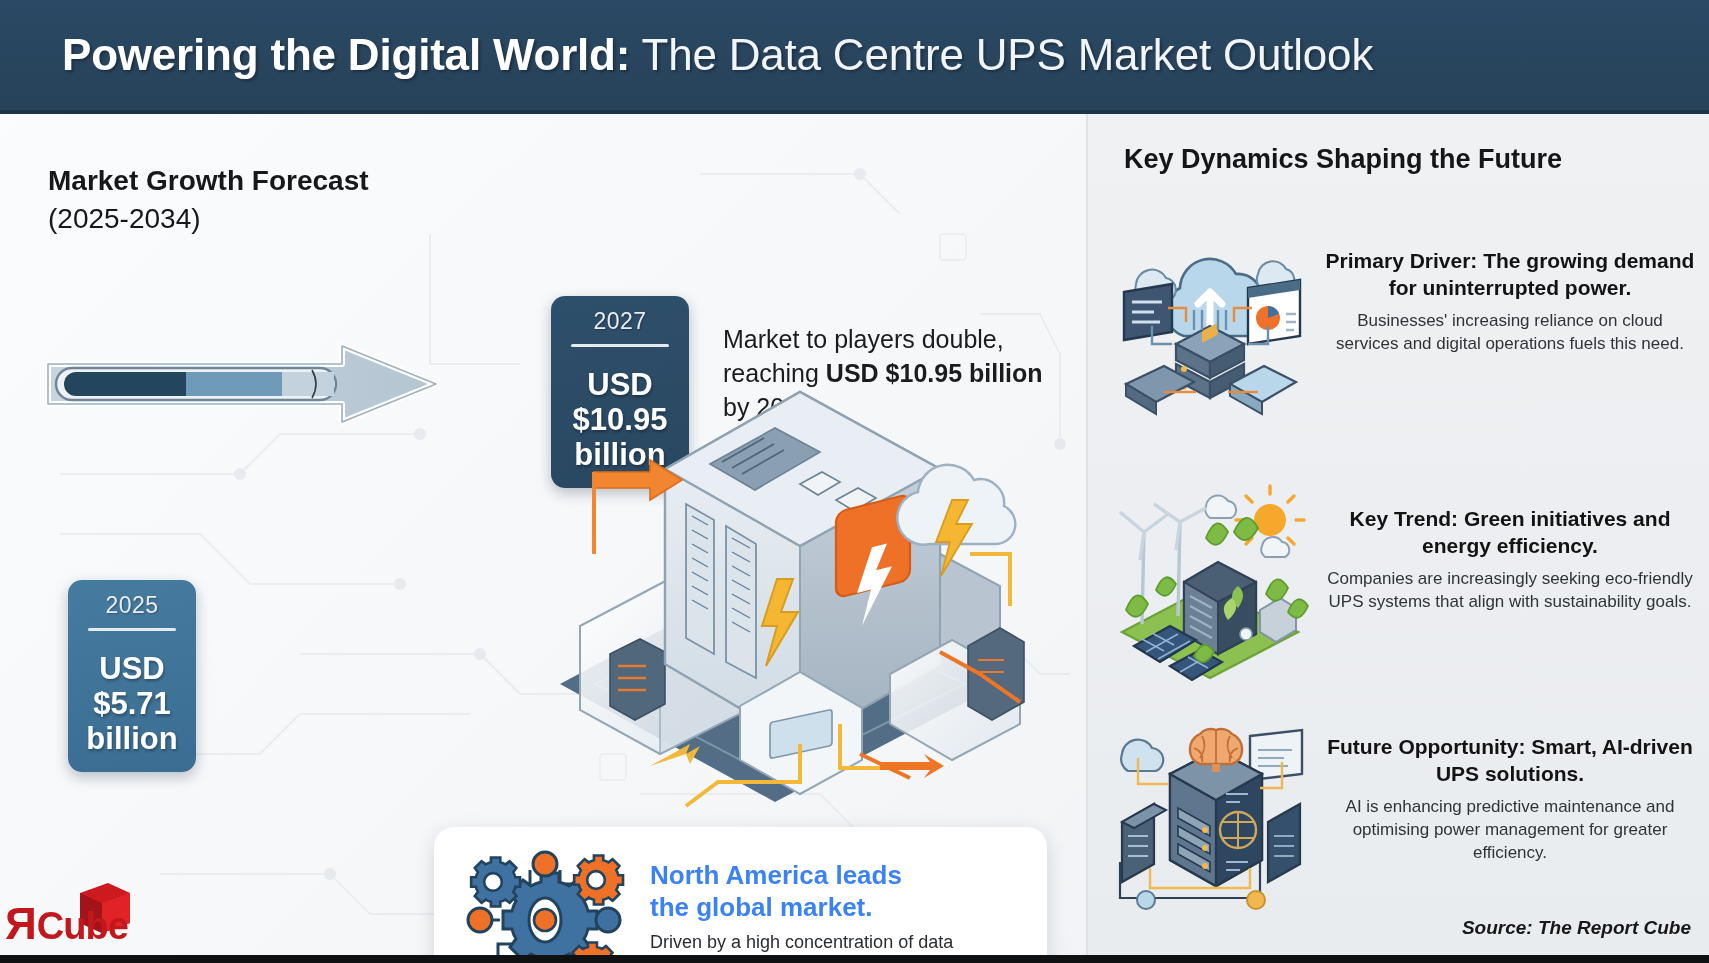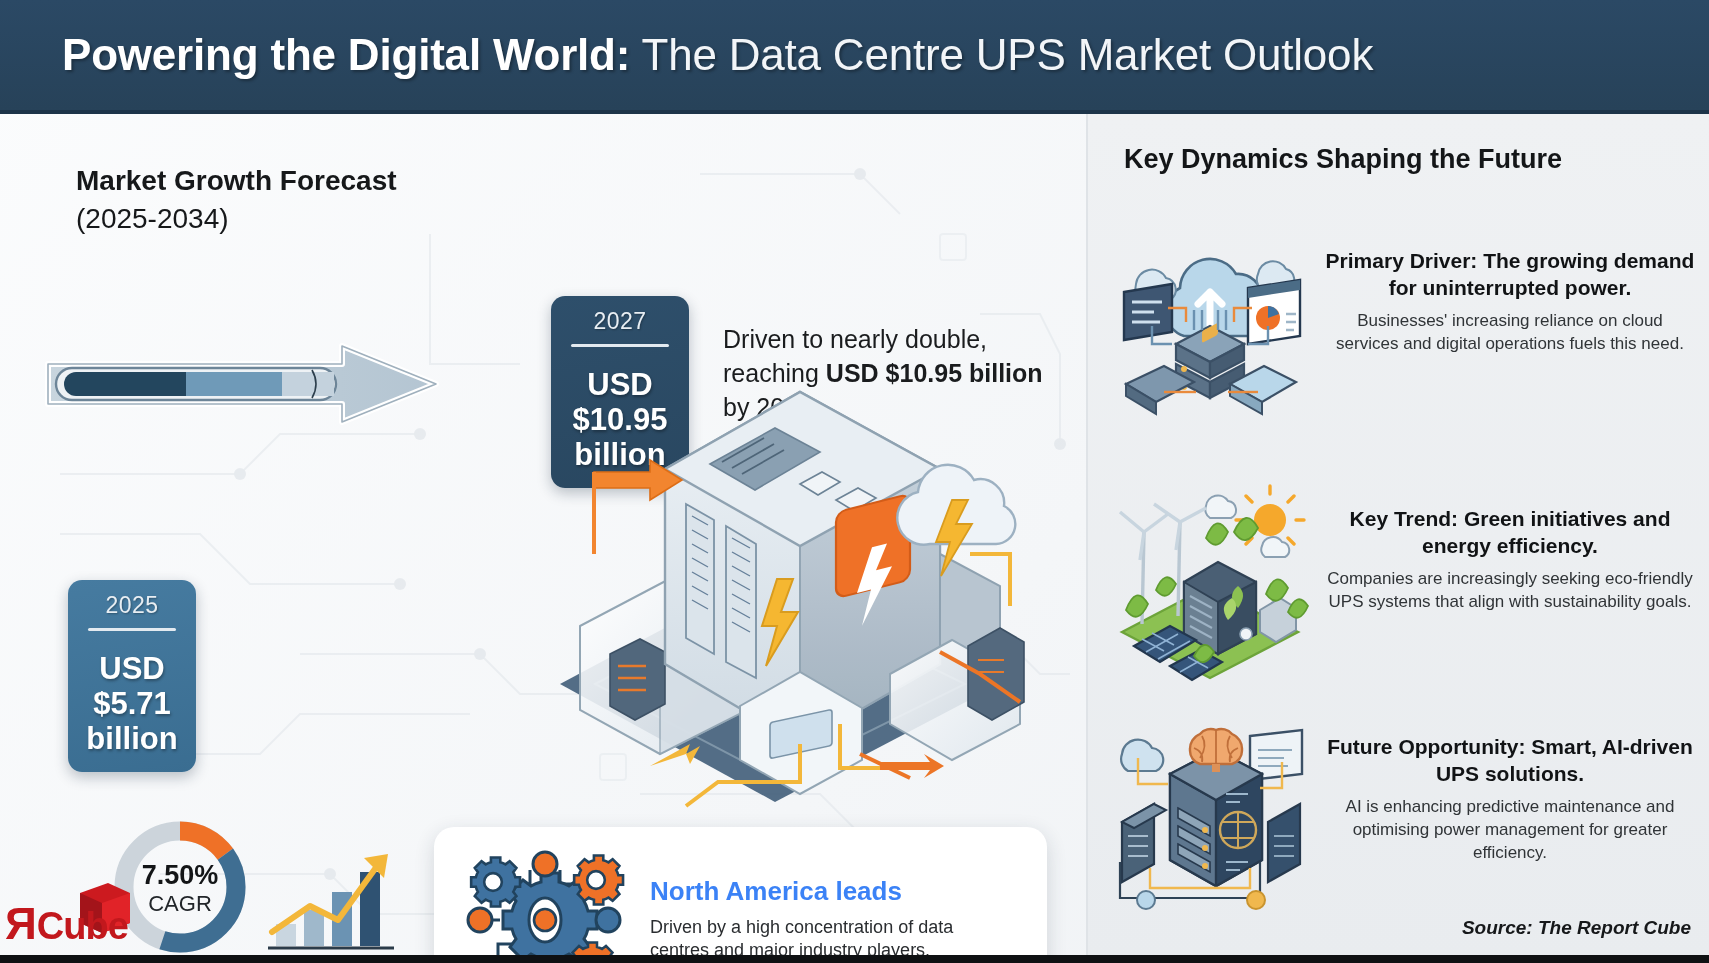--- a/index.html
+++ b/index.html
@@ -69,21 +69,21 @@
     left: 1086px; top: 114px;
     width: 623px; height: 849px;
     background: linear-gradient(180deg, #eff1f3 0%, #e9ecef 100%);
     border-left: 2px solid #dfe3e7;
     text-align: center;
   }
 
   
   .section-heading {
     position: absolute;
-    left: 76px; top: 48px;
+    left: 48px; top: 48px;
     font-size: 28px;
     font-weight: bold;
     color: #16181a;
     line-height: 1.35;
   }
   .section-heading .sub { font-weight: normal; display: block; }
 
   
   .growth-arrow {
     position: absolute;
@@ -337,21 +337,21 @@
     <div class="year-card card-2025">
       <div class="year">2025</div>
       <div class="rule"></div>
       <div class="value">
         <div>USD</div>
         <div>$5.71</div>
         <div>billion</div>
       </div>
     </div>
 
-    <div class="double-callout"><span>Driven to nearly double, reaching </span><b>USD $10.95 billion</b><span> by 2034.</span></div>
+    <div class="double-callout"><span>Market to players double, reaching </span><b>USD $10.95 billion</b><span> by 2034.</span></div>
 
     <svg class="datacentre-illo" viewBox="0 0 560 580">
       <defs>
         <linearGradient id="glass" x1="0" y1="0" x2="1" y2="1">
           <stop offset="0%" stop-color="#ffffff" stop-opacity="0.92"></stop>
           <stop offset="100%" stop-color="#dde5ec" stop-opacity="0.85"></stop>
         </linearGradient>
         <linearGradient id="towerFace" x1="0" y1="0" x2="0" y2="1">
           <stop offset="0%" stop-color="#eef3f7"></stop>
           <stop offset="100%" stop-color="#cfdae3"></stop>
@@ -428,45 +428,20 @@
 
       <g fill="none" stroke="#ec7526" stroke-width="4">
         <path d="M440 398 L480 420 L520 448"></path>
         <path d="M360 500 L410 524"></path>
       </g>
 
       <path d="M150 512 L190 490 L186 500 L200 492 L190 510 L186 500 Z" fill="#f3b73a"></path>
       <path d="M380 508 L430 508 L424 500 L444 512 L424 524 L430 516 L380 516 Z" fill="#ec7526"></path>
     </svg>
 
-    <div class="cagr-block">
-      <div class="cagr-visual">
-        <svg width="330" height="150" viewBox="0 0 330 150">
-
-          <circle cx="80" cy="73" r="56" fill="none" stroke="#ccd4db" stroke-width="19"></circle>
-
-          <circle cx="80" cy="73" r="56" fill="none" stroke="#ef7127" stroke-width="19" stroke-dasharray="52.8 299.2" stroke-dashoffset="0" transform="rotate(-90 80 73)"></circle>
-
-          <circle cx="80" cy="73" r="56" fill="none" stroke="#3f6e92" stroke-width="19" stroke-dasharray="140.8 211.2" stroke-dashoffset="-52.8" transform="rotate(-90 80 73)"></circle>
-          <text x="80" y="70" text-anchor="middle" font-family="Liberation Sans, sans-serif" font-size="27" font-weight="bold" fill="#131517">7.50%</text>
-          <text x="80" y="97" text-anchor="middle" font-family="Liberation Sans, sans-serif" font-size="22" fill="#22262a">CAGR</text>
-
-          <g>
-            <rect x="176" y="110" width="20" height="22" fill="#c9d6e0"></rect>
-            <rect x="204" y="96" width="20" height="36" fill="#9fb8cb"></rect>
-            <rect x="232" y="78" width="20" height="54" fill="#6b93b3"></rect>
-            <rect x="260" y="58" width="20" height="74" fill="#2f5272"></rect>
-            <path d="M168 134 H294" stroke="#2b3b49" stroke-width="3"></path>
-            <path d="M172 118 L210 92 L238 106 L280 48" fill="none" stroke="#f3b73a" stroke-width="6" stroke-linecap="round" stroke-linejoin="round"></path>
-            <path d="M264 44 L288 40 L284 64 Z" fill="#f3b73a"></path>
-          </g>
-        </svg>
-      </div>
-
-    </div>
 
     <div class="na-card">
       <svg class="na-icon" viewBox="0 0 178 160">
         <g stroke="#21435e" stroke-width="3" fill="none">
           <path d="M60 44 H74 V30"></path>
           <path d="M118 44 H104 V30"></path>
           <path d="M60 116 H74 V130"></path>
           <path d="M118 116 H104 V130"></path>
           <path d="M44 80 H28"></path>
           <path d="M134 80 H150"></path>
@@ -501,20 +476,21 @@
 
         <circle cx="89" cy="24" r="12" fill="#ef7127" stroke="#21435e" stroke-width="3"></circle>
         <circle cx="89" cy="140" r="12" fill="#ef7127" stroke="#21435e" stroke-width="3"></circle>
         <circle cx="24" cy="80" r="12" fill="#ef7127" stroke="#21435e" stroke-width="3"></circle>
         <circle cx="152" cy="80" r="12" fill="#3f72a0" stroke="#21435e" stroke-width="3"></circle>
         <circle cx="42" cy="130" r="12" fill="#3f72a0" stroke="#21435e" stroke-width="3"></circle>
       </svg>
       <div class="na-text">
         <div class="na-title">
           <div>North America leads</div>
+          <div>the global market.</div>
         </div>
         <div class="na-sub">
           <div>Driven by a high concentration of data</div>
           <div>centres and major industry players.</div>
         </div>
       </div>
     </div>
   </div>
 
   <div class="right-panel">

